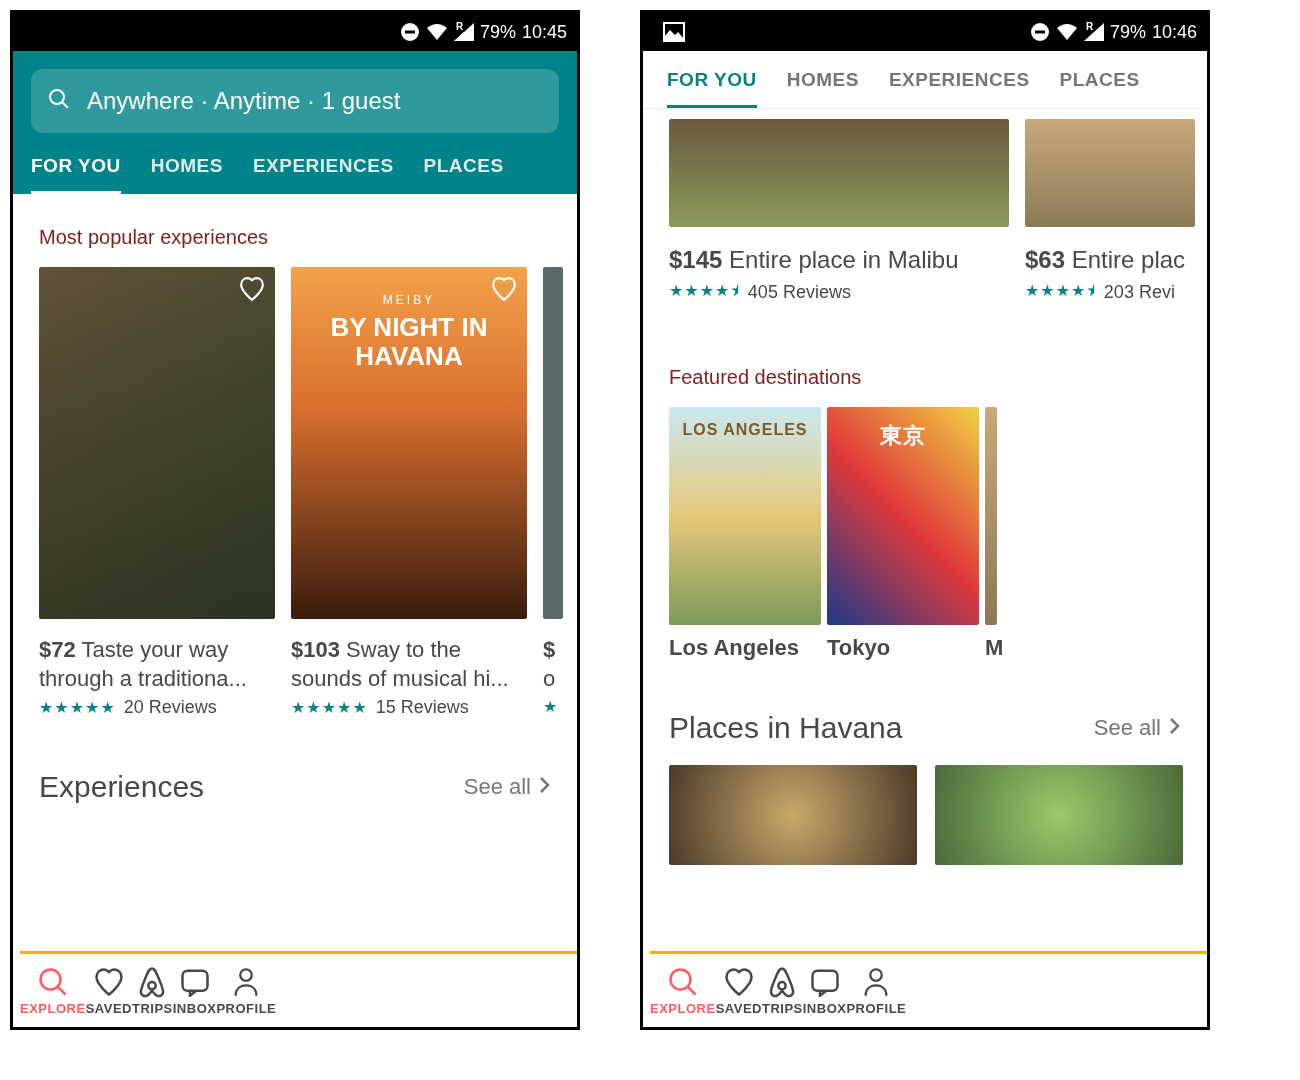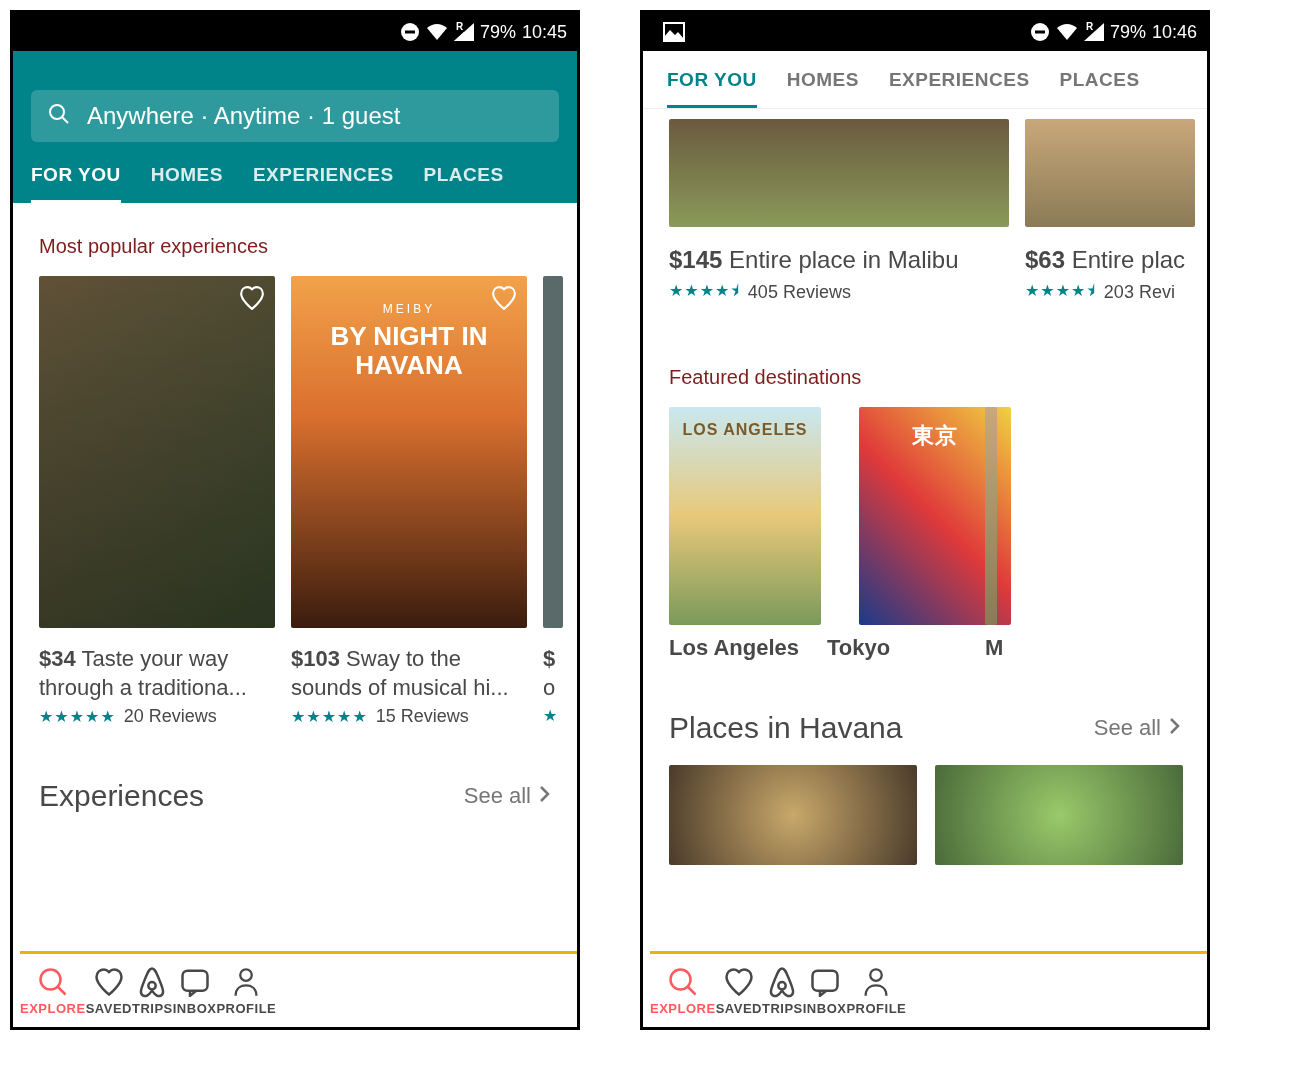--- a/index.html
+++ b/index.html
@@ -6,21 +6,21 @@
 body { background:#fff; display:flex; gap:60px; padding:10px; }
 .phone { width:570px; height:1020px; border:3px solid #000; position:relative; background:#fff; display:flex; flex-direction:column; overflow:hidden; }
 
 
 .status-bar { background:#000; color:#fff; height:38px; display:flex; align-items:center; justify-content:flex-end; padding:0 10px; gap:6px; font-size:18px; font-weight:500; }
 .status-bar .left-ic { margin-left:10px; margin-right:auto; }
 .status-ic { display:inline-flex; align-items:center; justify-content:center; }
 
 
 .teal-head { background:#008489; padding:18px 18px 0 18px; color:#fff; }
-.search-pill { background:rgba(255,255,255,0.18); border-radius:6px; height:52px; display:flex; align-items:center; padding:0 16px; gap:16px;margin-top:21px; }
+.search-pill { background:rgba(255,255,255,0.18); border-radius:12px; height:64px; display:flex; align-items:center; padding:0 16px; gap:16px; }
 .search-text { font-size:24px; color:#fff; }
 .tabs { display:flex; gap:30px; padding:22px 0 0 0; }
 .tab { font-size:19px; font-weight:700; letter-spacing:.5px; color:rgba(255,255,255,.85); padding-bottom:14px; border-bottom:3px solid transparent; }
 .tab.active { color:#fff; border-bottom-color:#fff; }
 
 
 .white-tabs { display:flex; gap:30px; padding:18px 24px 0 24px; border-bottom:1px solid #eee; }
 .wtab { font-size:19px; font-weight:700; letter-spacing:.5px; color:#767676; padding-bottom:14px; border-bottom:3px solid transparent; }
 .wtab.active { color:#008489; border-bottom-color:#008489; }
 
@@ -58,21 +58,21 @@
 .nav-item.active { color:#FF5A5F; }
 .nav-ic { width:34px; height:34px; display:flex; align-items:center; justify-content:center; }
 
 
 .bg-market { background:linear-gradient(rgba(0,0,0,.1),rgba(0,0,0,.3)), linear-gradient(135deg,#6b5a3e,#3b4a2e); }
 .bg-havana { background:linear-gradient(to bottom,#f2a24a 0%,#d96f2e 40%,#3a1c0e 100%);padding-left:12px; }
 .havana-text { color:#fff; font-family:Georgia,serif; }
 .havana-text .sub { font-size:12px; letter-spacing:3px; margin-bottom:6px; }
 .havana-text .main { font-size:26px; font-weight:700; line-height:1.1; }
 .bg-la { background:linear-gradient(#c9e8f0 0%, #e8c87a 50%, #7a9a5a 100%); }
-.bg-tokyo { background:linear-gradient(45deg,#1b3a8a 0%,#e03a3a 50%,#f0d040 100%);margin-left:32px; }
+.bg-tokyo { background:linear-gradient(45deg,#1b3a8a 0%,#e03a3a 50%,#f0d040 100%); }
 .bg-london { background:linear-gradient(#9bb8d0 0%,#d88a6a 50%,#7a5a8a 100%); }
 .bg-malibu { background:linear-gradient(#6b5a3e,#8a9a5a); }
 .bg-p2 { background:linear-gradient(#c9a87a,#8a7a56); }
 .bg-food1 { background:radial-gradient(circle,#c9a86a,#4a3a2a); }
 .bg-food2 { background:radial-gradient(circle,#9ac96a,#4a6a3a); }
 </style>
 </head>
 <body>
 
 <div class="phone">
@@ -122,21 +122,21 @@
     <div class="hscroll">
       <div class="card">
         <div class="card-img bg-market">
           <span class="heart-ic">
             <svg width="26" height="24" viewBox="0 0 24 22" fill="none" stroke="#fff" stroke-width="2">
                 <path d="M12 21 C12 21 2 13 2 7 C2 3 5 1 8 1 C10 1 12 3 12 3 C12 3 14 1 16 1 C19 1 22 3 22 7 C22 13 12 21 12 21 Z"></path>
               </svg>
           </span>
         </div>
         <div class="card-text">
-          <span class="price">$34</span>
+          <span class="price">$72</span>
           <span>Taste your way through a traditiona...</span>
         </div>
         <div class="rating-row">
           <span class="stars">★★★★★</span>
           <span class="reviews">20 Reviews</span>
         </div>
       </div>
 
       <div class="card">
         <div class="card-img bg-havana">

